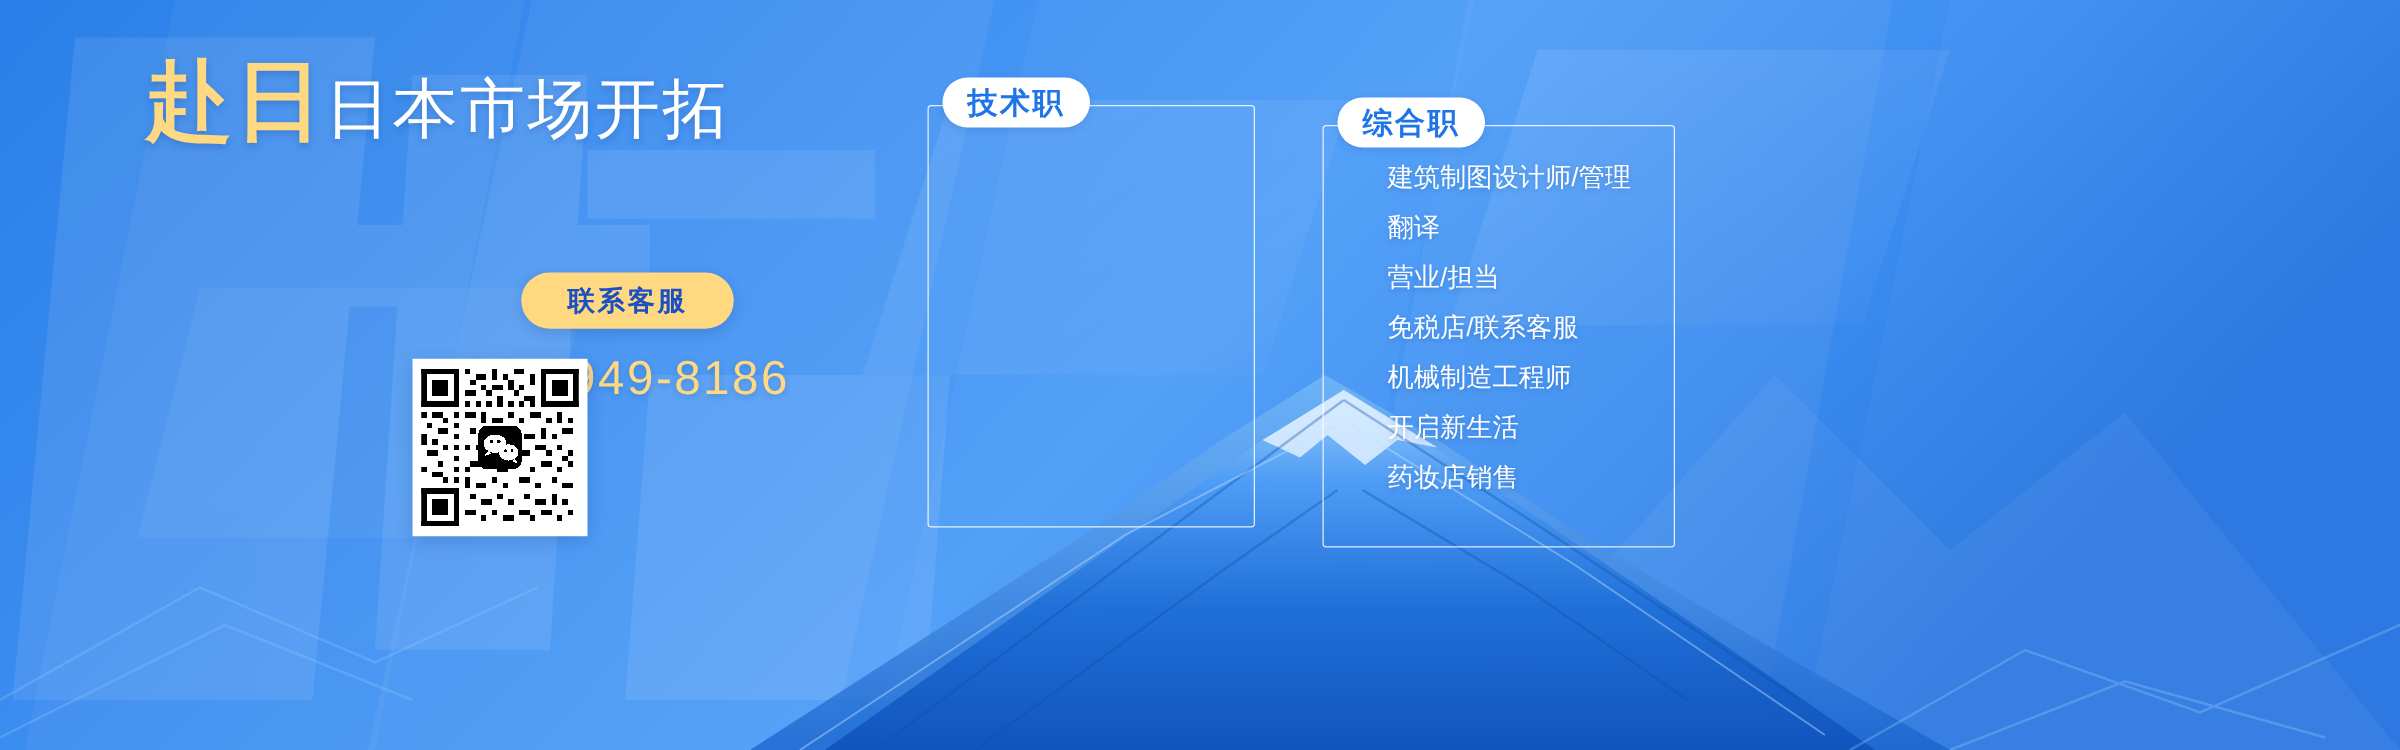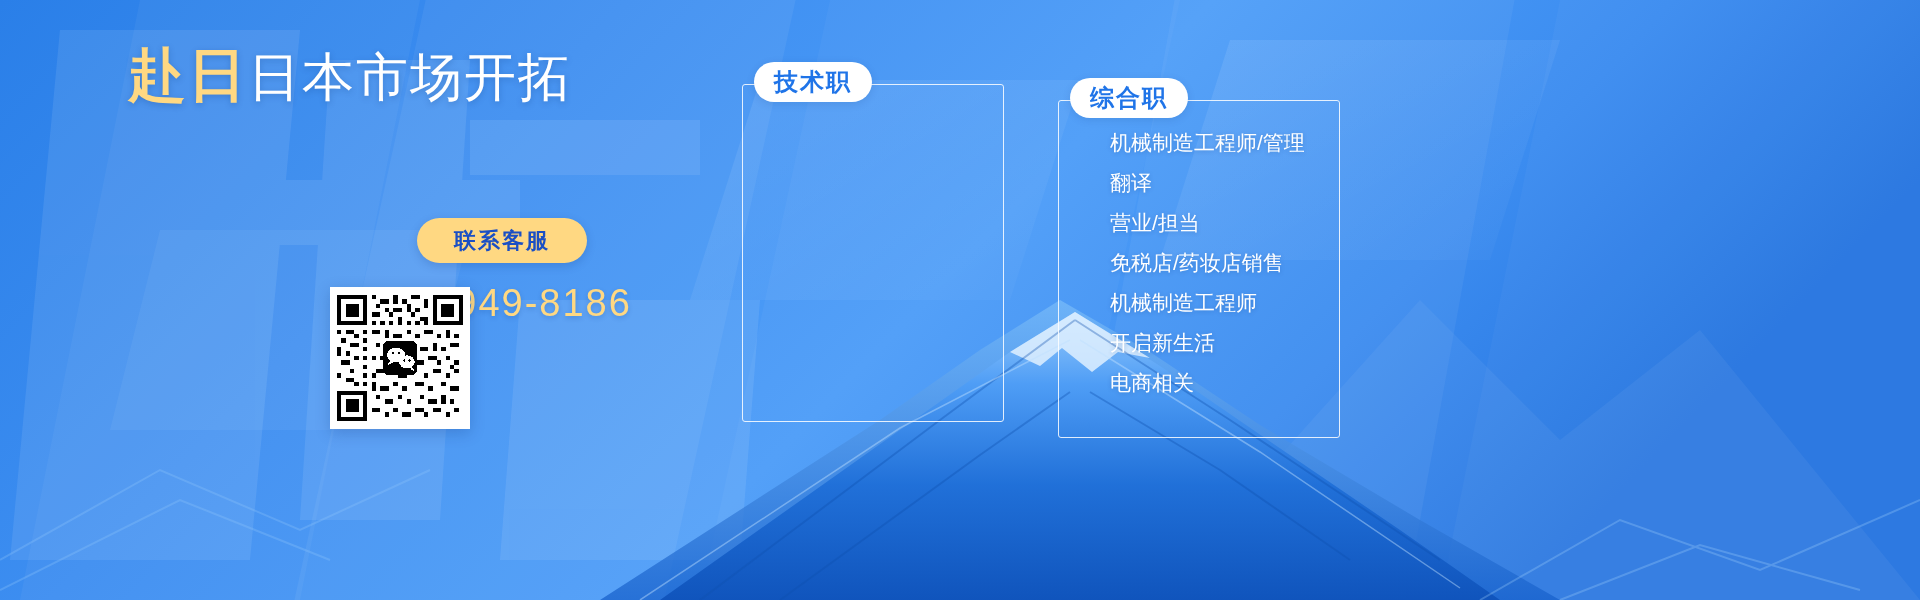--- a/index.html
+++ b/index.html
@@ -21,21 +21,21 @@
 
   
   .left-col {
     position:absolute; left:0; top:0; width:700px; height:600px;
   }
   .headline {
     position:absolute; left:0; top:46px; width:700px;
     text-align:center; white-space:nowrap;
   }
   .headline .hl-a {
-    font-size:58px; font-weight:bold; color:#ffd882;
+    font-size:70px; font-weight:bold; color:#ffd882;
     letter-spacing:2px; line-height:1;
     text-shadow:0 2px 6px rgba(10,50,120,.25);
   }
   .headline .hl-b {
     font-size:52px; font-weight:500; color:#ffffff;
     letter-spacing:2px; line-height:1;
     text-shadow:0 2px 6px rgba(10,50,120,.25);
   }
   .contact-btn {
     position:absolute; left:417px; top:218px;
@@ -337,23 +337,23 @@
 
   <div class="panel" id="panel-tech">
     <div class="frame"></div>
     <div class="badge">技术职</div>
   </div>
 
   <div class="panel" id="panel-general">
     <div class="frame"></div>
     <div class="badge">综合职</div>
     <ul>
-      <li>机械制造工程师/管理</li>
+      <li>建筑制图设计师/管理</li>
       <li>翻译</li>
       <li>营业/担当</li>
-      <li>免税店/药妆店销售</li>
+      <li>免税店/联系客服</li>
       <li>机械制造工程师</li>
       <li>开启新生活</li>
-      <li>电商相关</li>
+      <li>药妆店销售</li>
     </ul>
   </div>
 
 </div>
 
 </body></html>

